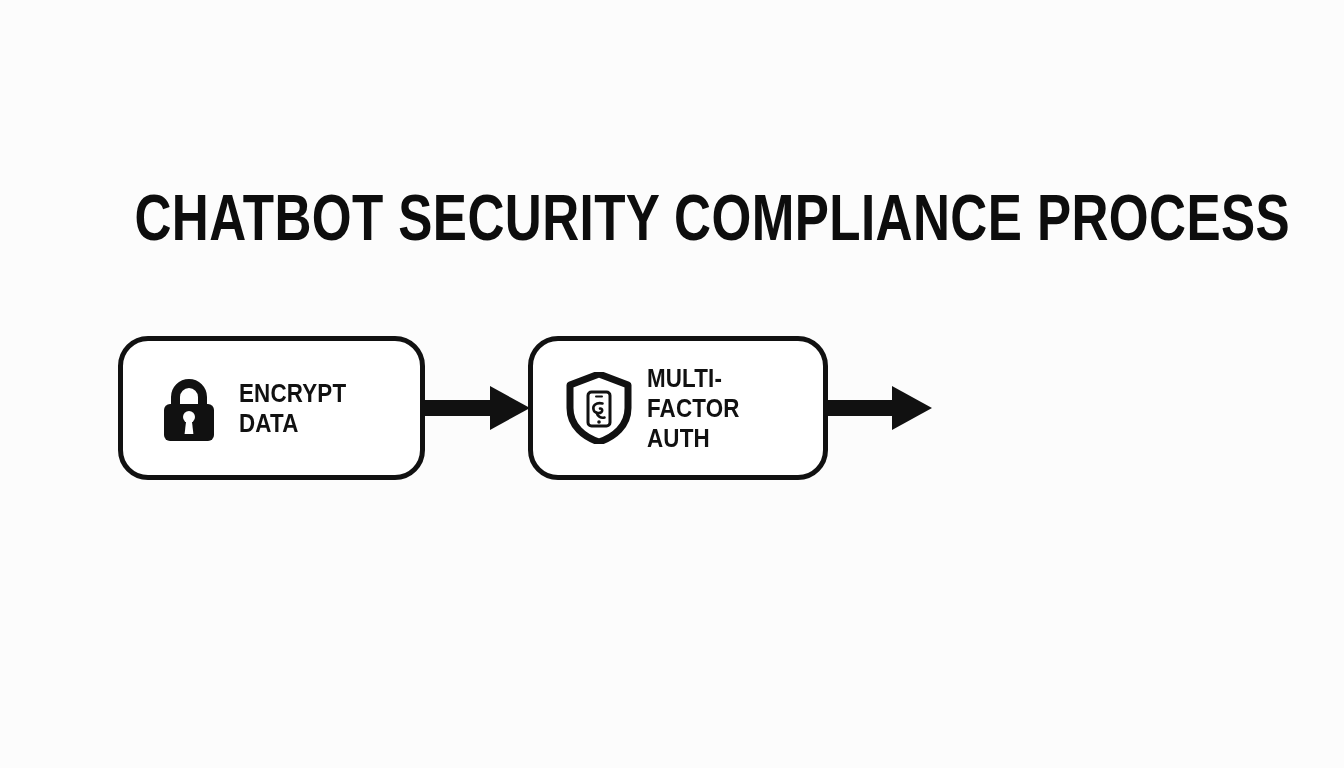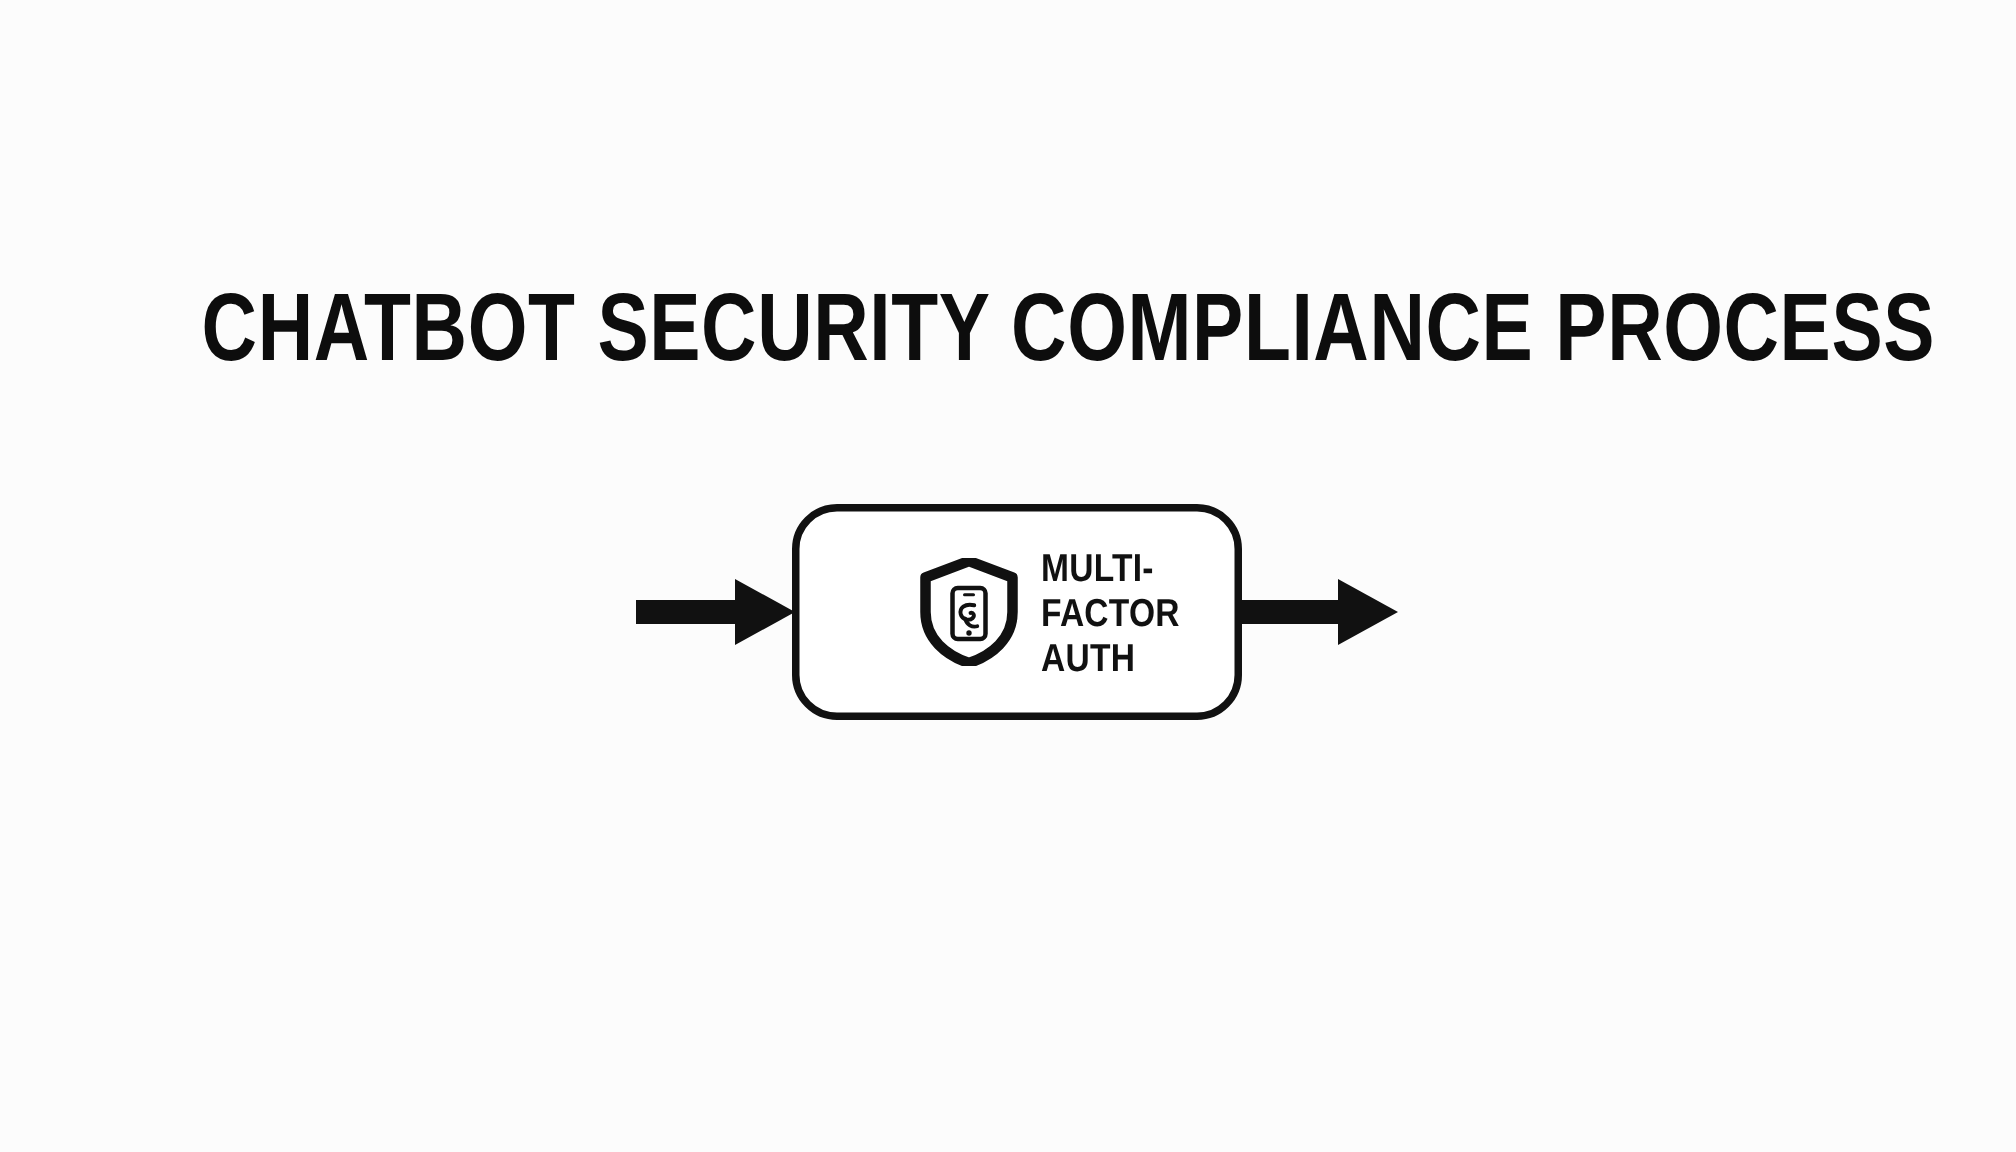--- a/index.html
+++ b/index.html
@@ -59,21 +59,21 @@
     border: 5px solid #111111;
     border-radius: 30px;
     background: #ffffff;
     display: flex;
     flex-direction: row;
     align-items: center;
     justify-content: flex-start;
   }
 
   .step-box.box1 { left: 0px;   width: 307px; }
-  .step-box.box2 { left: 410px; width: 300px; padding-left: 47px; }
+  .step-box.box2 { left: 410px; width: 300px; }
   .step-box.box3 { left: 812px; width: 298px; }
 
   .icon-slot {
     flex: 0 0 auto;
     width: 72px;
     height: 72px;
     margin-left: 30px;
     display: flex;
     align-items: center;
     justify-content: center;
@@ -113,20 +113,31 @@
 </style>
 </head>
 <body>
 
 <div class="stage">
 
   <div class="title">CHATBOT SECURITY COMPLIANCE PROCESS</div>
 
   <div class="flow">
 
+    <div class="step-box box1">
+      <span class="icon-slot">
+        <svg width="64" height="70" viewBox="0 0 64 70" aria-hidden="true">
+          <path d="M14 32 L14 24 A18 18 0 0 1 50 24 L50 32 L41 32 L41 24 A9 9 0 0 0 23 24 L23 32 Z" fill="#111111"></path>
+          <rect x="7" y="31" width="50" height="37" rx="6" fill="#111111"></rect>
+          <circle cx="32" cy="44" r="6" fill="#ffffff"></circle>
+          <path d="M29.2 47 L34.8 47 L36.4 61 L27.6 61 Z" fill="#ffffff"></path>
+        </svg>
+      </span>
+      <span class="step-label">ENCRYPT DATA</span>
+    </div>
 
     <div class="arrow a1">
       <svg width="106" height="44" viewBox="0 0 106 44" aria-hidden="true">
         <rect x="0" y="14" width="72" height="16" fill="#111111"></rect>
         <path d="M66 0 L106 22 L66 44 Z" fill="#111111"></path>
       </svg>
     </div>
 
     <div class="step-box box2">
       <span class="icon-slot">

